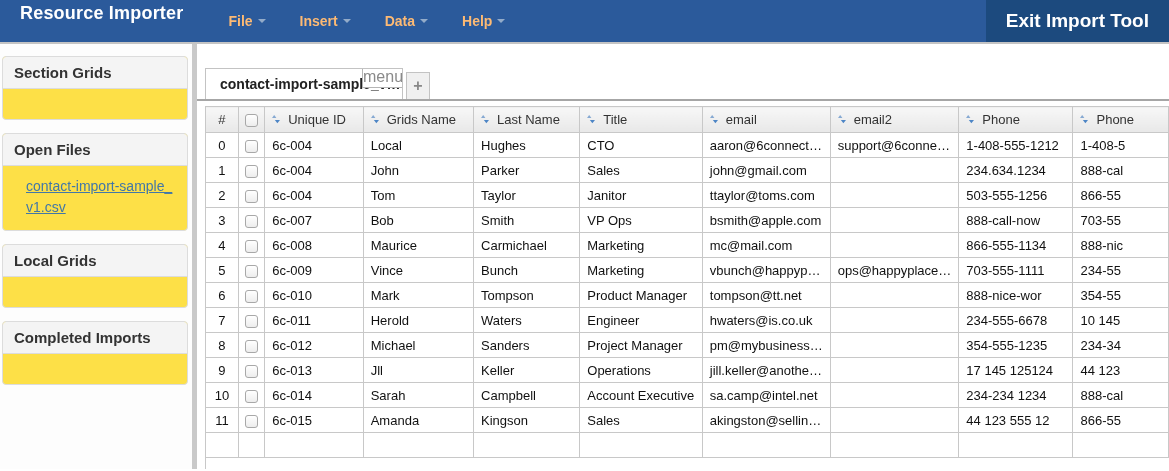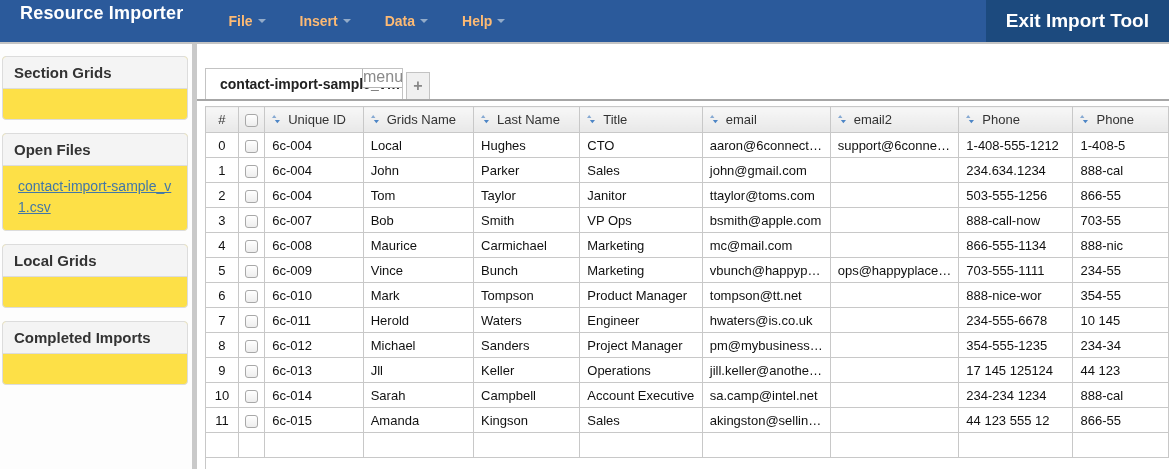--- a/index.html
+++ b/index.html
@@ -24,21 +24,21 @@
   
   .content { display:flex; height:425px; }
   .sidebar { width:197px; flex:none; background:#fdfdfd;
     border-right:5px solid #c9c9c9; padding:12px 4px 0 2px; }
   .panel { border:1px solid #dcdcdc; border-radius:4px; background:#fde047;
     margin-bottom:13px; overflow:hidden; }
   .panel-header { background:#f4f4f4; border-bottom:1px solid #dcdcdc;
     padding:7px 11px; font-size:15px; font-weight:bold; color:#333; }
   .panel-body { min-height:30px; padding:6px 11px; }
   .file-link { color:#4277a7; font-size:14px; 
-    line-height:21px; word-break:break-all; display:inline-block; margin:4px 0 6px 4px; }
+    line-height:21px; word-break:break-all; display:inline-block; margin:4px 0 6px 12px; }
 
   .main { flex:1; background:#fff; position:relative; overflow:hidden; }
 
   
   .tab-strip { height:57px; display:flex; align-items:flex-end; padding-left:8px;
     border-bottom:2px solid #a6a6a6; }
   .tab { position:relative; width:198px; height:31px; background:#fff;
     border:1px solid #c3c3c3; border-bottom:none; font-size:14px; font-weight:bold;
     color:#222; line-height:30px; padding:0 14px; white-space:nowrap;
     overflow:hidden; cursor:pointer; }

